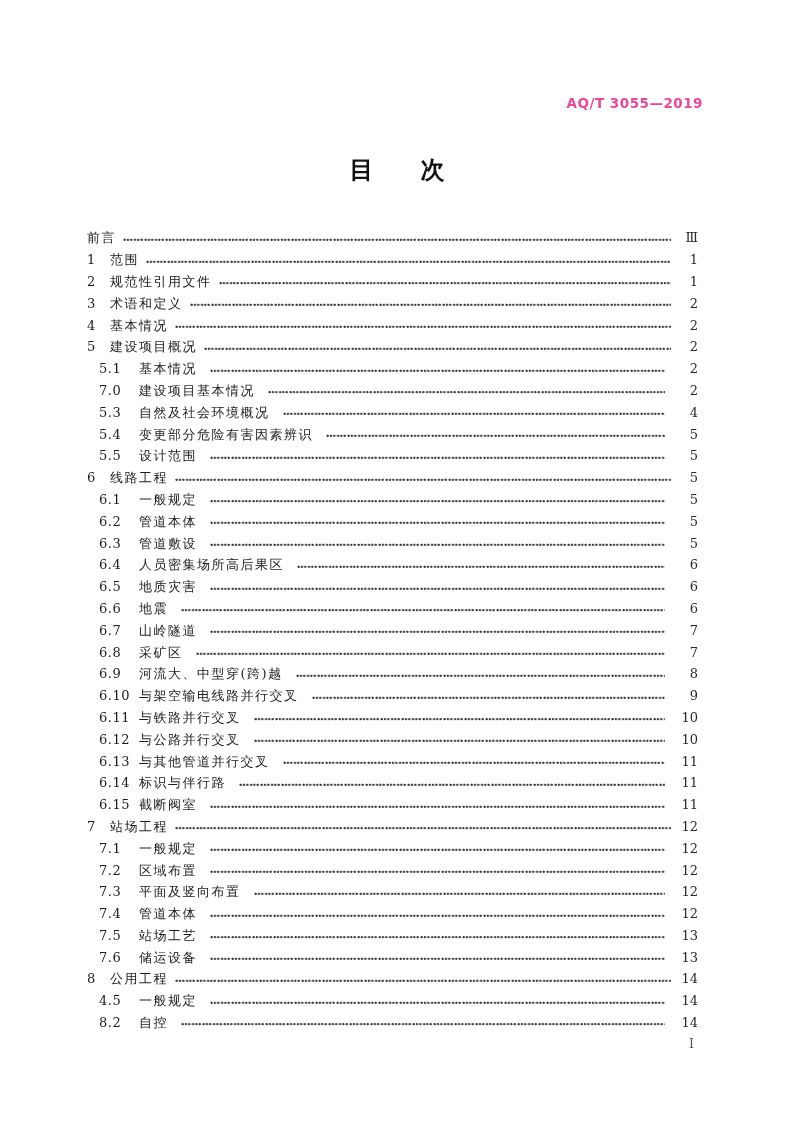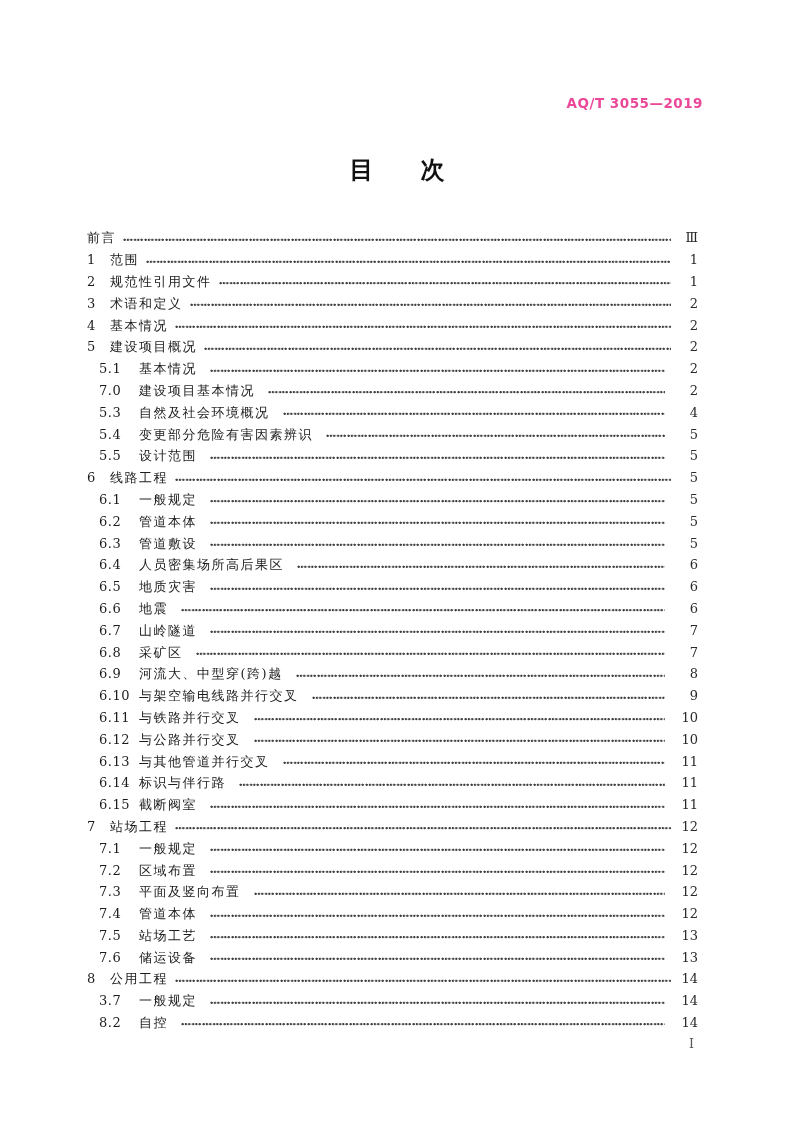--- a/index.html
+++ b/index.html
@@ -303,21 +303,21 @@
     <span class="leader"></span>
     <span class="page-num">13</span>
   </div>
       <div class="toc-row level1">
     <span class="num">8</span>
     <span class="label">公用工程</span>
     <span class="leader"></span>
     <span class="page-num">14</span>
   </div>
       <div class="toc-row level2">
-    <span class="num">3.7</span>
+    <span class="num">4.5</span>
     <span class="label">一般规定</span>
     <span class="leader"></span>
     <span class="page-num">14</span>
   </div>
       <div class="toc-row level2">
     <span class="num">8.2</span>
     <span class="label">自控</span>
     <span class="leader"></span>
     <span class="page-num">14</span>
   </div>

